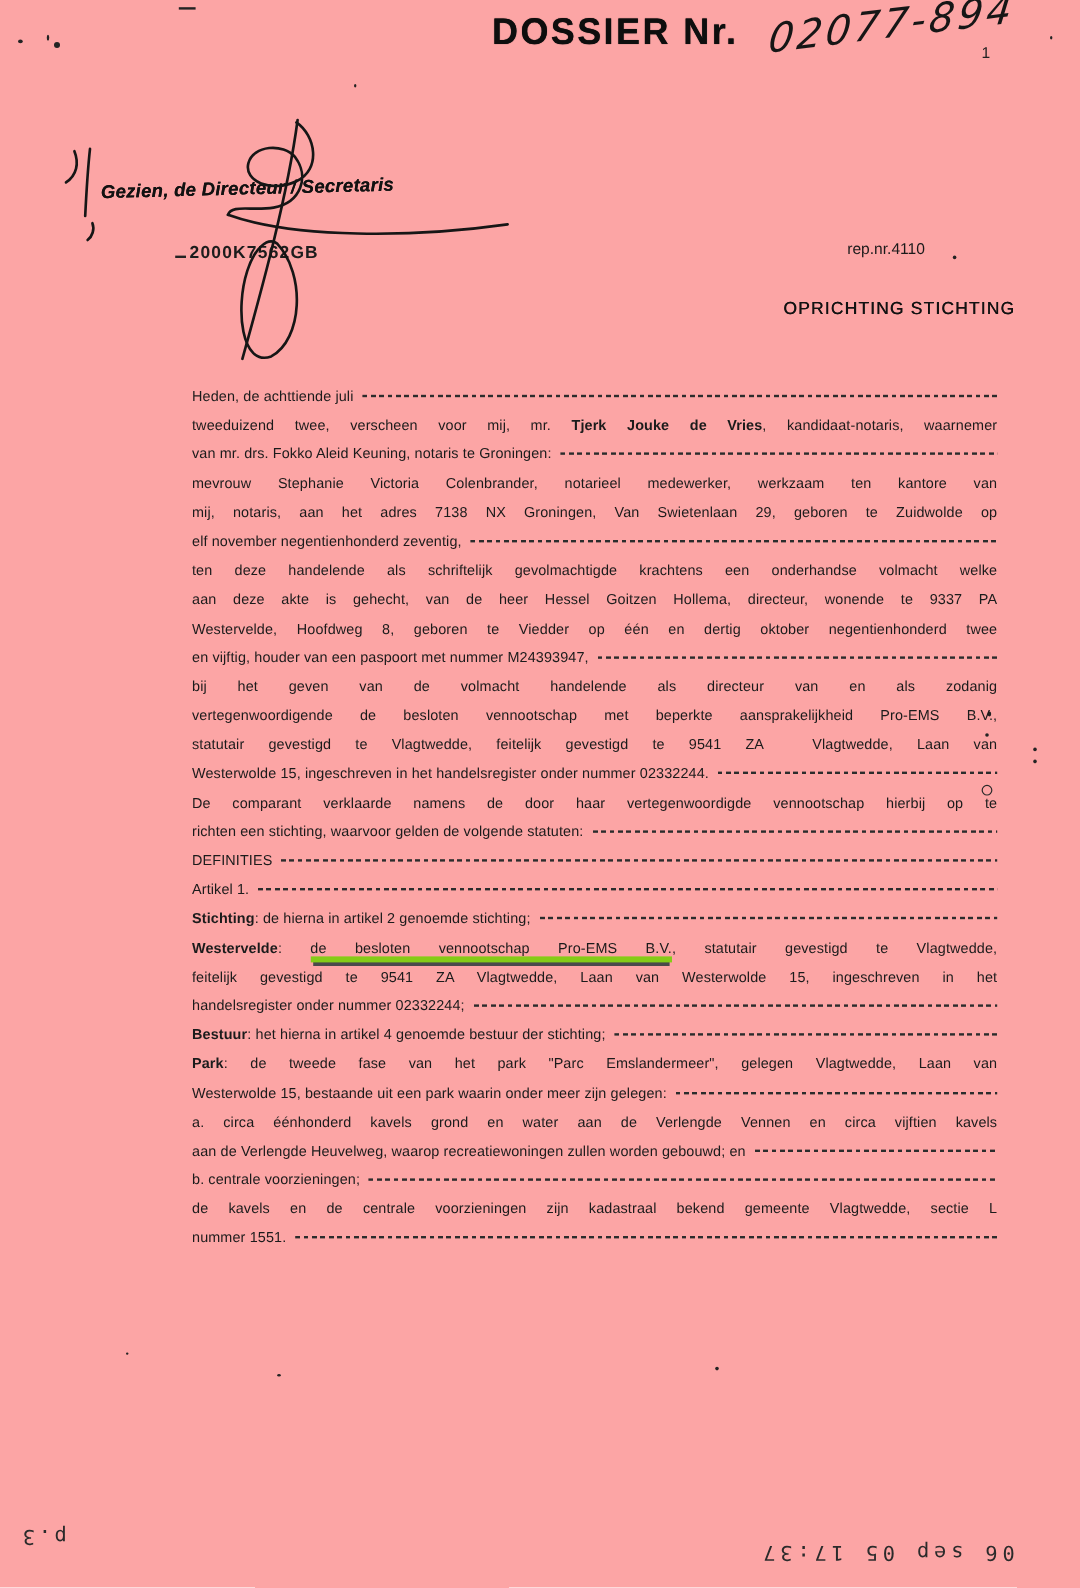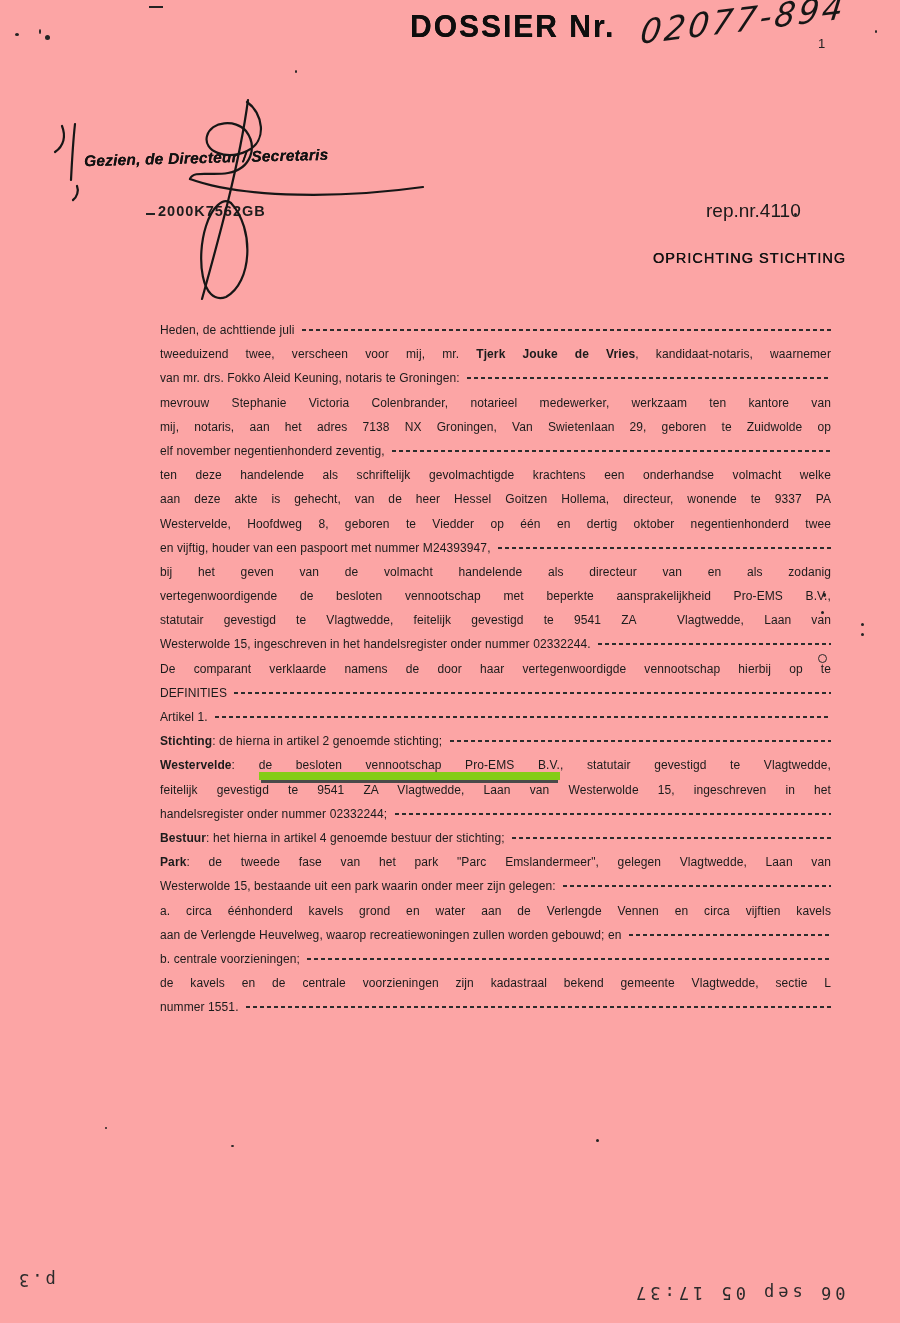--- a/index.html
+++ b/index.html
@@ -22,40 +22,40 @@
   
   .stamp{
     position:absolute;left:84px;top:149px;font-size:15.5px;font-weight:700;
     font-style:italic;letter-spacing:.2px;color:#121212;transform:rotate(-1.5deg);
     text-shadow:0 0 .5px #121212;
   }
   .kenmerk{
     position:absolute;left:158px;top:203px;font-size:14.5px;font-weight:700;
     letter-spacing:1px;color:#1c1c1c;
   }
-  .repnr{position:absolute;left:706px;top:200px;font-size:19px;color:#1a1a1a;}
+  .repnr{position:absolute;left:706px;top:200px;font-size:13px;color:#1a1a1a;}
   .title{
     position:absolute;left:176px;top:250px;width:670px;text-align:right;
     font-size:14.5px;letter-spacing:1px;color:#121212;text-shadow:.35px 0 0 #121212;
   }
   
   .deed-body{
     position:absolute;left:160px;top:318px;width:671px;
     font-size:12px;line-height:24.2px;color:#1b1b1b;letter-spacing:.1px;
   }
   .line{height:24.2px;}
   .line.just{text-align:justify;text-align-last:justify;white-space:normal;}
   .line.has-fill{display:flex;}
   .line.has-fill .txt{white-space:pre;}
   .fill{
     flex:1;height:2px;align-self:flex-start;margin-top:11px;margin-left:4px;
     background:repeating-linear-gradient(90deg,#2c2c2c 0 4px,rgba(0,0,0,0) 4px 7px);
   }
   .b{font-weight:700;}
-  .u{border-bottom:8px solid #84cc16;padding-bottom:0px;box-shadow:0 5px 0 -2px #4a4a4a;}
+  .u{border-bottom:5px solid #84cc16;padding-bottom:0px;box-shadow:0 5px 0 -2px #4a4a4a;}
   
   .sig{position:absolute;left:0;top:0;pointer-events:none;}
   
   .fax-left{
     position:absolute;left:16px;top:1270px;font-family:"DejaVu Sans Mono",monospace;
     font-size:17px;color:#2b2b2b;letter-spacing:3px;transform:rotate(180deg);
   }
   .fax-right{
     position:absolute;left:632px;top:1283px;font-family:"DejaVu Sans Mono",monospace;
     font-size:17px;color:#2b2b2b;letter-spacing:4px;transform:rotate(180deg);
@@ -136,20 +136,24 @@
       </div>
       <div class="line just"><span class="txt"><span>bij het geven van de volmacht handelende als directeur van en als zodanig</span></span></div>
       <div class="line just"><span class="txt"><span>vertegenwoordigende de besloten vennootschap met beperkte aansprakelijkheid Pro-EMS B.V.,</span></span></div>
       <div class="line just"><span class="txt"><span>statutair gevestigd te Vlagtwedde, feitelijk gevestigd te 9541 ZA&nbsp; Vlagtwedde, Laan van</span></span></div>
       <div class="line has-fill">
         <span class="txt"><span>Westerwolde 15, ingeschreven in het handelsregister onder nummer 02332244. </span></span>
         <span class="fill"></span>
       </div>
       <div class="line just"><span class="txt"><span>De comparant verklaarde namens de door haar vertegenwoordigde vennootschap hierbij op te</span></span></div>
       <div class="line has-fill">
+        <span class="txt"><span>richten een stichting, waarvoor gelden de volgende statuten: </span></span>
+        <span class="fill"></span>
+      </div>
+      <div class="line has-fill">
         <span class="txt"><span>DEFINITIES </span></span>
         <span class="fill"></span>
       </div>
       <div class="line has-fill">
         <span class="txt"><span>Artikel 1. </span></span>
         <span class="fill"></span>
       </div>
       <div class="line has-fill">
         <span class="txt"><span class="b">Stichting</span><span>: de hierna in artikel 2 genoemde stichting; </span></span>
         <span class="fill"></span>

